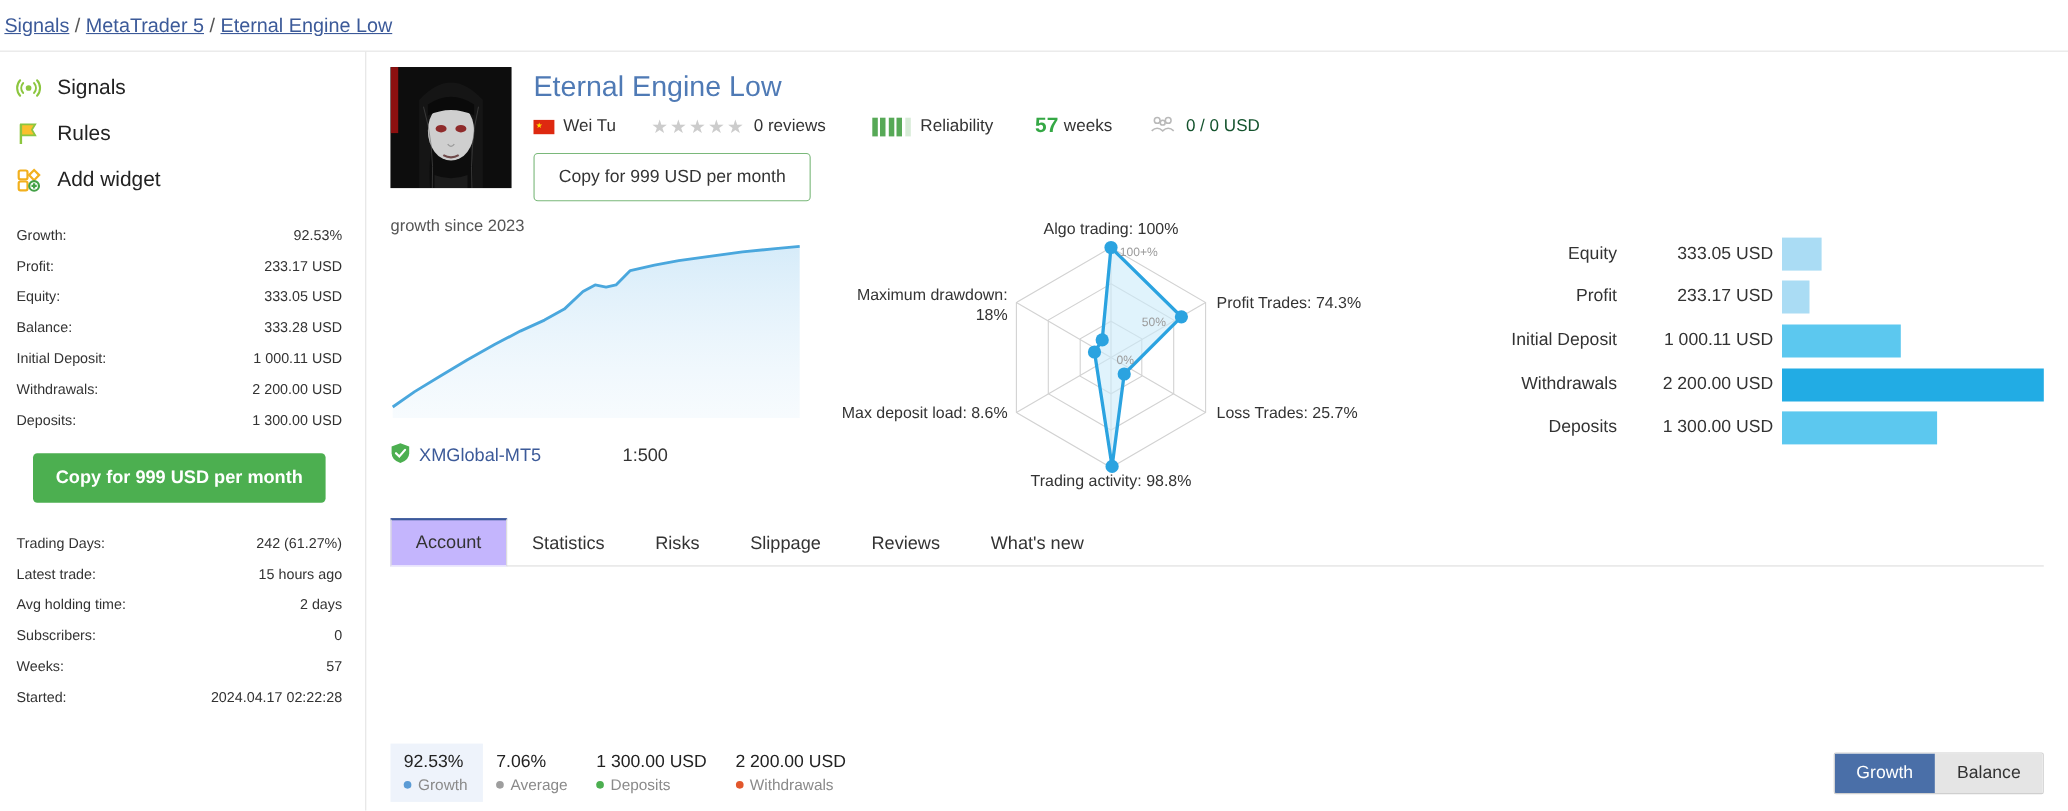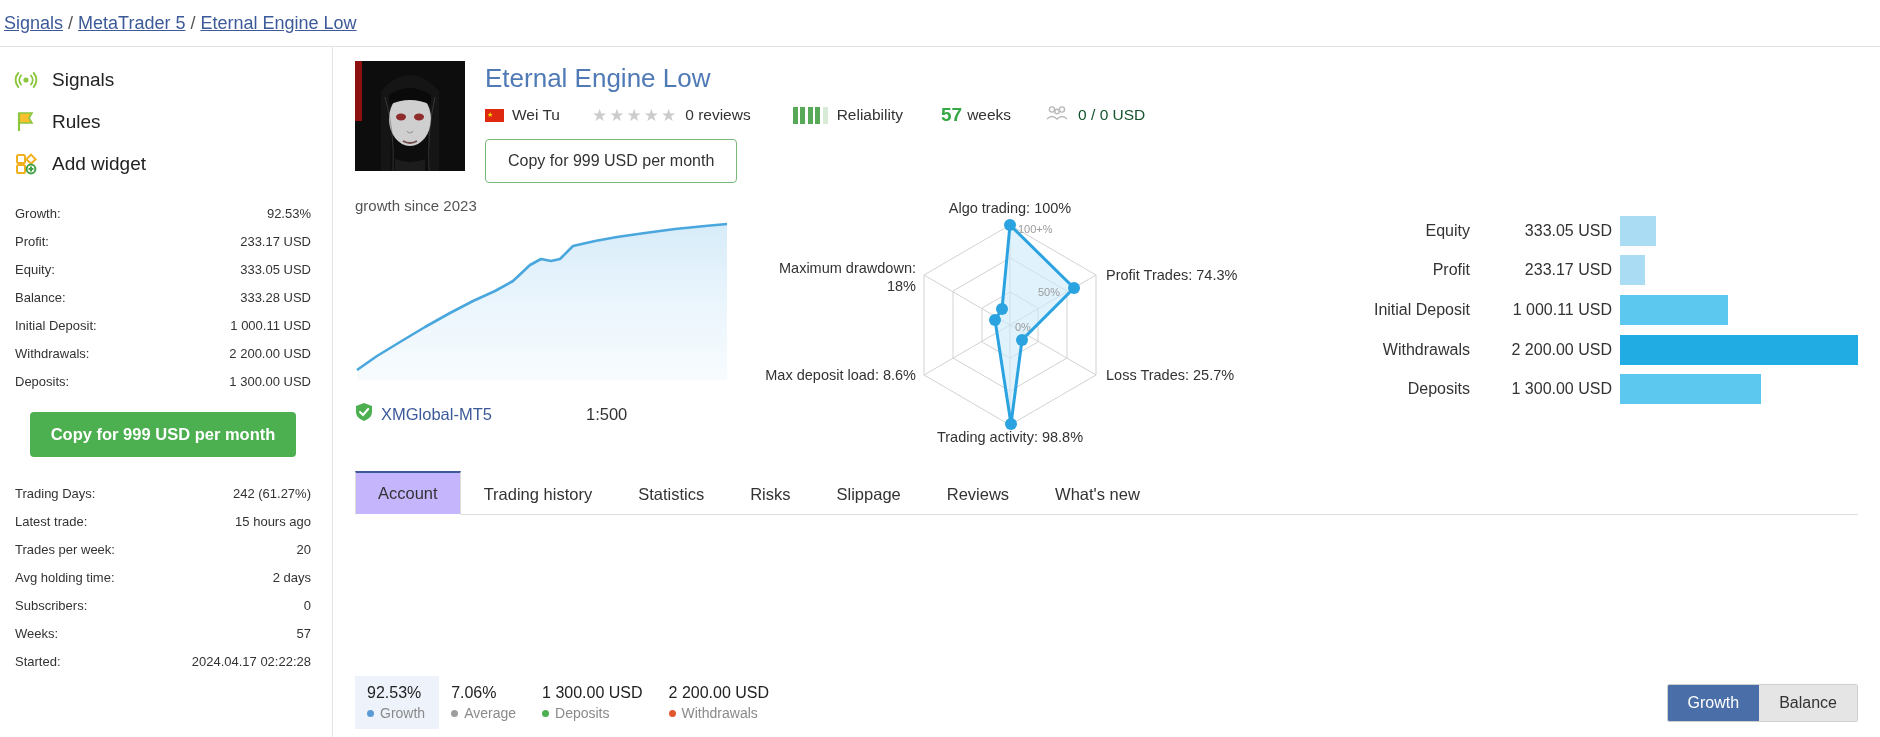--- a/index.html
+++ b/index.html
@@ -150,21 +150,21 @@
   .growth-svg { position:absolute; left:0; top:18px; }
 
   .broker-row {
     display:flex; align-items:center;
     position:absolute; left:0; top:205px;
     width: 395px;
     font-size: 16.5px;
   }
   .shield { margin-right:8px; display:block; }
   .broker-name { color:#3c5a99; cursor:pointer; }
-  .leverage { margin-left: 94px; color:#333; }
+  .leverage { margin-left: 74px; color:#333; }
 
   .radar-block { flex: 0 0 520px; position:relative; }
   .bars-block { flex: 1; padding-top: 14px; padding-left: 30px;}
 
   .bar-row { display:flex; align-items:center; height: 39.6px; }
   .bar-label { width: 170px; text-align:right; font-size:16px; color:#333; }
   .bar-value { width: 150px; text-align:right; font-size:16px; color:#333; padding-right: 8px;}
   .bar-track { flex:1; height: 39.6px; display:flex; align-items:center; }
   .bar-fill { height: 30px; }
 
@@ -318,24 +318,20 @@
     <button class="copy-btn-big">Copy for 999 USD per month</button>
 
     <div class="stat-table" style="margin-top:22px;">
       <div class="stat-row">
         <span class="label">Trading Days:</span>
         <span class="value">242 (61.27%)</span>
       </div>
       <div class="stat-row">
         <span class="label">Latest trade:</span>
         <span class="value">15 hours ago</span>
-      </div>
-      <div class="stat-row">
-        <span class="label">Trades per week:</span>
-        <span class="value">20</span>
       </div>
       <div class="stat-row">
         <span class="label">Avg holding time:</span>
         <span class="value">2 days</span>
       </div>
       <div class="stat-row">
         <span class="label">Subscribers:</span>
         <span class="value">0</span>
       </div>
       <div class="stat-row">
@@ -514,21 +510,20 @@
           <div class="bar-value">1 300.00 USD</div>
           <div class="bar-track">
             <div class="bar-fill" style="width:59.1%;background:#5cc8ef;"></div>
           </div>
         </div>
       </div>
     </div>
 
     <div class="tabs-wrap">
       <div class="tab active">Account</div>
-      <div class="tab">Trading history</div>
       <div class="tab">Statistics</div>
       <div class="tab">Risks</div>
       <div class="tab">Slippage</div>
       <div class="tab">Reviews</div>
       <div class="tab">What's new</div>
     </div>
 
 
     <div class="bottom-bar">
       <div class="legend">

